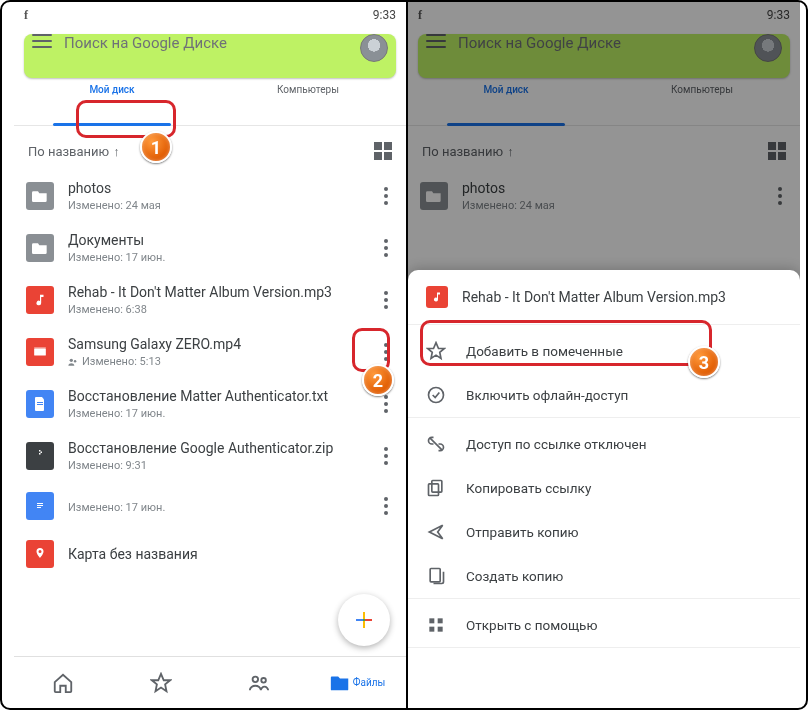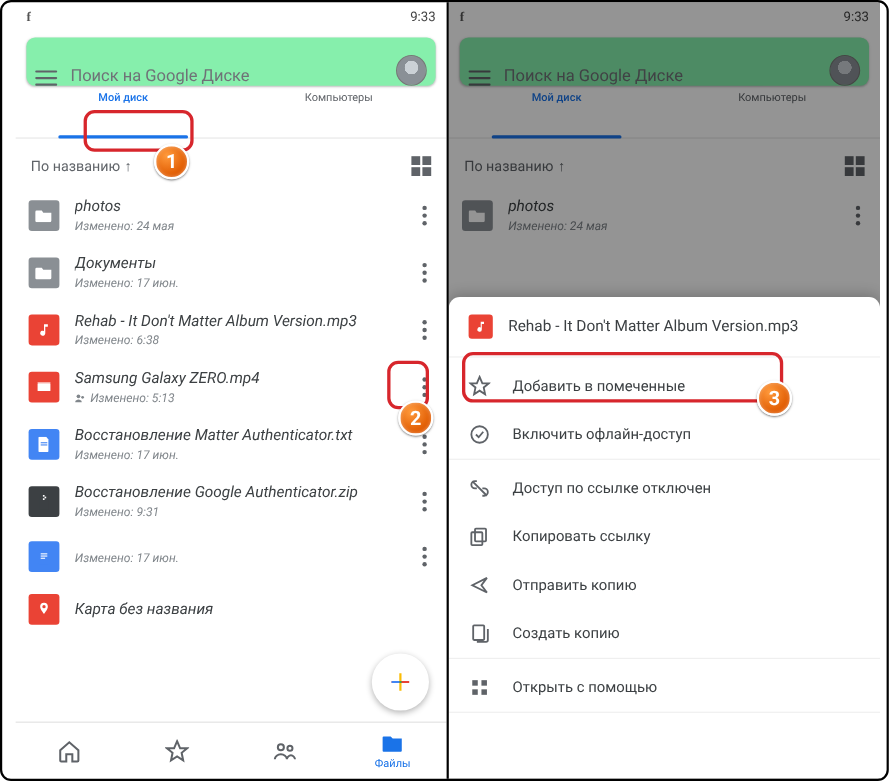--- a/index.html
+++ b/index.html
@@ -6,55 +6,55 @@
   body { background: #fff; width: 808px; height: 710px; position: relative; overflow: hidden; }
   .frame { position: absolute; top: 0; left: 0; width: 808px; height: 710px; border: 2px solid #000; border-radius: 10px; pointer-events: none; z-index: 50; }
   .pane { position: absolute; top: 2px; width: 392px; height: 706px; background: #fff; overflow: hidden; }
   .pane-left { left: 14px; }
   .pane-right { left: 408px; }
   .divider { position: absolute; left: 406px; top: 2px; width: 2px; height: 706px; background: #000; z-index: 40; }
 
   .statusbar { display: flex; justify-content: space-between; align-items: center; height: 26px; padding: 0 10px; font-size: 12px; color: #444; }
   .statusbar .fb { font-family: Georgia, serif; font-weight: bold; color: #555; }
 
-  .searchbar { margin: 6px 10px 6px 10px; height: 44px; border-radius: 8px; background: #86efac; box-shadow: 0 1px 2px rgba(0,0,0,.25); display: flex; align-items: flex-end; padding: 0 8px; gap: 12px; }
+  .searchbar { margin: 6px 10px 6px 10px; height: 44px; border-radius: 8px; background: #bef264; box-shadow: 0 1px 2px rgba(0,0,0,.25); display: flex; align-items: flex-start; padding: 0 8px; gap: 12px; }
   .search-txt { flex: 1; color: #6f7277; font-size: 15px; }
   .avatar { width: 28px; height: 28px; border-radius: 50%; background: radial-gradient(circle at 50% 40%, #cbd1d6 0 30%, #8a9096 31% 100%); border: 1px solid #777; }
   .hamburger { width: 20px; height: 14px; display: flex; flex-direction: column; justify-content: space-between; }
   .hamburger span { display: block; height: 2px; background: #5f6368; border-radius: 1px; }
 
   .tabs { display: flex; height: 42px; border-bottom: 1px solid #e6e6e6; }
   .tab { flex: 1; display: flex; align-items: flex-start; justify-content: center; font-size: 10px; color: #5f6368; position: relative; }
   .tab.active { color: #1a73e8; font-weight: 500; }
   .tab.active::after { content: ""; position: absolute; bottom: -1px; height: 3px; width: 60%; background: #1a73e8; border-radius: 2px; }
 
   .sortrow { display: flex; justify-content: space-between; align-items: center; padding: 16px 14px 10px 14px; color: #5f6368; font-size: 13px; gap: 17px; }
   .sort-lbl { display: flex; align-items: center; gap: 4px; }
   .gridbtn { width: 18px; height: 18px; display: grid; grid-template-columns: 1fr 1fr; grid-template-rows: 1fr 1fr; gap: 2px; }
   .gridbtn span { background: #5f6368; }
 
-  .filelist { padding: 0 6px; font-style: italic; }
+  .filelist { padding: 0 6px; }
   .filerow { display: flex; align-items: center; padding: 10px 6px; gap: 14px; }
   .ficon { width: 28px; height: 28px; border-radius: 3px; display: flex; align-items: center; justify-content: center; flex-shrink: 0; }
   .ficon.folder { background: #8a8f94; }
   .ficon.folder svg { fill: #fff; }
   .ficon.red { background: #ea4335; }
   .ficon.blue { background: #4285f4; }
   .ficon.dark { background: #3c4043; }
   .finfo { flex: 1; min-width: 0; }
   .fname { font-size: 14px; color: #3c4043; white-space: nowrap; overflow: hidden; text-overflow: ellipsis; }
   .fsub { font-size: 11px; color: #80868b; margin-top: 3px; display: flex; align-items: center; gap: 4px; }
   .more { width: 16px; display: flex; flex-direction: column; align-items: center; gap: 3px; }
   .more span { width: 4px; height: 4px; background: #5f6368; border-radius: 50%; }
 
   .fab { position: absolute; right: 16px; bottom: 62px; width: 52px; height: 52px; border-radius: 50%; background: #fff; box-shadow: 0 2px 6px rgba(0,0,0,.3); display: flex; align-items: center; justify-content: center; z-index: 5; }
   .fab svg { width: 24px; height: 24px; }
 
   .bottomnav { position: absolute; bottom: 0; left: 0; right: 0; height: 52px; border-top: 1px solid #e0e0e0; background: #fff; display: flex; }
-  .navitem { flex: 1; display: flex; flex-direction: column; align-items: center; justify-content: center; gap: 2px; color: #5f6368; font-size: 10px; }
+  .navitem { flex: 1; display: flex; flex-direction: row; align-items: center; justify-content: center; gap: 2px; color: #5f6368; font-size: 10px; }
   .navitem.active { color: #1a73e8; }
   .navicon { width: 22px; height: 22px; }
 
   
   .scrim { position: absolute; inset: 0; background: rgba(0,0,0,.42); }
   .sheet { position: absolute; left: 0; right: 0; bottom: 0; top: 268px; background: #fff; border-radius: 10px 10px 0 0; box-shadow: 0 -2px 12px rgba(0,0,0,.2); display: flex; flex-direction: column; }
   .sheet-head { display: flex; align-items: center; gap: 14px; padding: 16px 18px; }
   .sheet-head .sfname { font-size: 14px; color: #3c4043; }
   .sheet hr { border: none; border-top: 1px solid #eee; margin: 0 0 4px 0; }
   .mrow { display: flex; align-items: center; gap: 20px; padding: 12px 18px; color: #3c4043; font-size: 13.5px; }

